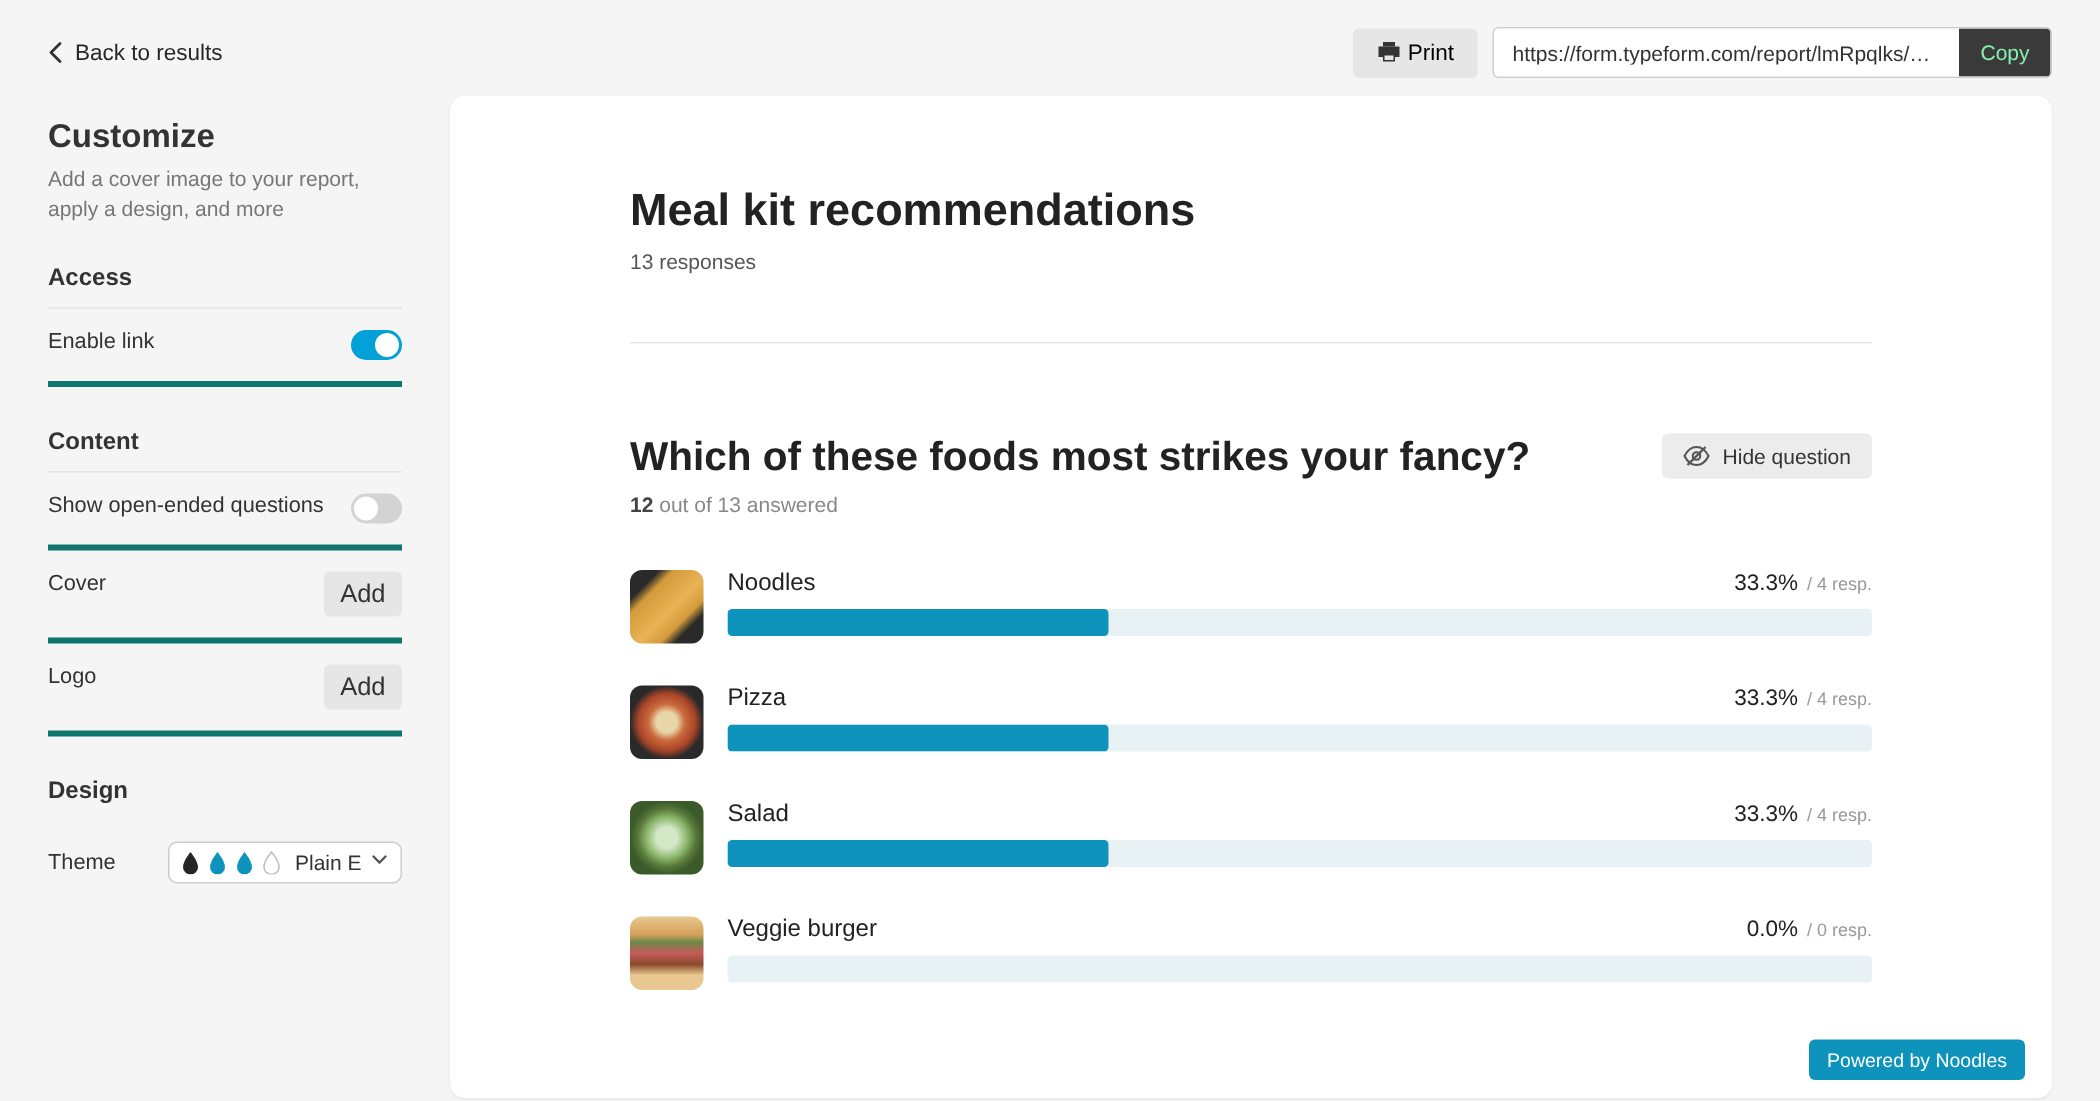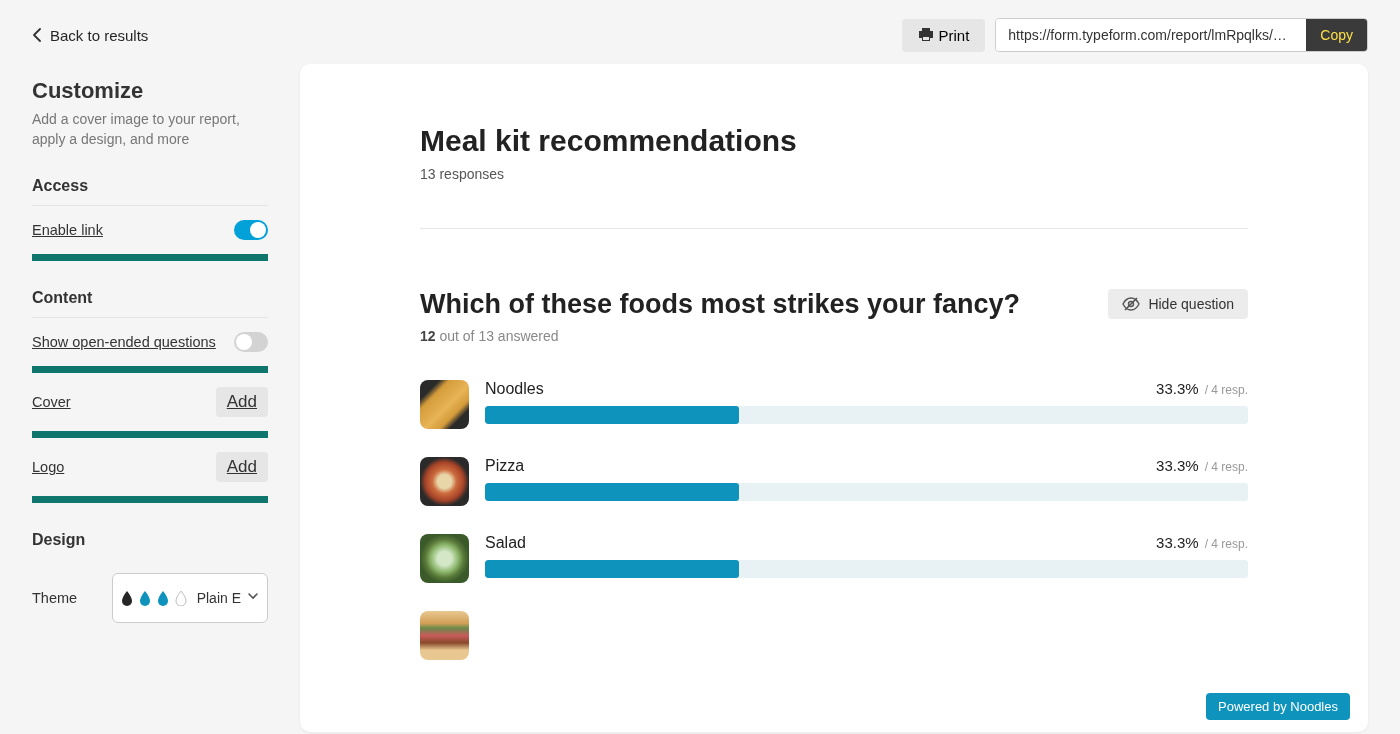--- a/index.html
+++ b/index.html
@@ -6,42 +6,42 @@
 body { font-family: -apple-system, BlinkMacSystemFont, "Segoe UI", Helvetica, Arial, sans-serif; background: #f5f5f5; color: #262627; width: 1400px; height: 734px; overflow: hidden; }
 
 .topbar { display: flex; align-items: center; justify-content: space-between; padding: 18px 32px 12px 32px; }
 .back { display: flex; align-items: center; gap: 8px; font-size: 15px; color: #262627; cursor: pointer; }
 .back svg { width: 10px; height: 14px; }
 .top-right { display: flex; align-items: center; gap: 10px; }
 .print-btn { display: flex; align-items: center; gap: 4px; background: #e6e6e6; border: none; padding: 8px 16px; border-radius: 4px; font-size: 15px; cursor: pointer; font-family: inherit; }
 .print-btn svg { width: 16px; height: 14px; }
 .url-group { display: flex; align-items: stretch; border: 1px solid #ccc; border-radius: 4px; overflow: hidden; background: #fff; }
 .url-input { border: none; padding: 8px 12px; font-size: 14px; width: 310px; color: #333; font-family: inherit; outline: none; text-overflow: ellipsis; }
-.copy-btn { background: #3a3a3a; color: #fde047; border: none; padding: 8px 14px; font-size: 14px; cursor: pointer; font-family: inherit; }
+.copy-btn { background: #3a3a3a; color: #86efac; border: none; padding: 8px 14px; font-size: 14px; cursor: pointer; font-family: inherit; }
 
 .main { display: flex; }
 .sidebar { width: 300px; padding: 14px 32px 0 32px; }
 .sidebar h1 { font-size: 22px; font-weight: 600; margin-bottom: 6px; color: #333; }
 .sidebar-desc { font-size: 14px; color: #777; line-height: 1.4; margin-bottom: 28px; }
 .section-title { font-size: 16px; font-weight: 600; margin-bottom: 0; padding-bottom: 10px; border-bottom: 1px solid #e4e4e4; color: #333; }
-.row { display: flex; align-items: center; justify-content: space-between; padding: 14px 0; border-bottom: 7px solid #0f766e; font-size: 14.5px; color: #333; text-decoration: underline; }
+.row { display: flex; justify-content: space-between; padding: 14px 0; border-bottom: 4px solid #0f766e; font-size: 14.5px; color: #333; }
 .row:last-child { border-bottom: none; }
 .section-gap { margin-top: 28px; }
 
 .toggle { position: relative; width: 34px; height: 20px; border-radius: 10px; cursor: pointer; }
 .toggle-on { background: #02a2d8; }
 .toggle-off { background: #d3d3d3; }
 .knob { position: absolute; width: 16px; height: 16px; border-radius: 50%; background: #fff; top: 2px; }
 .toggle-on .knob { right: 2px; }
 .toggle-off .knob { left: 2px; }
 
 .add-btn { background: #e6e6e6; border: none; padding: 5px 11px; border-radius: 4px; font-size: 17px; cursor: pointer; font-family: inherit; color: #333; }
 
 .theme-row { display: flex; align-items: center; justify-content: space-between; padding: 14px 0; font-size: 14.5px; color: #333; }
-.theme-select { display: flex; align-items: flex-start; border: 1px solid #ccc; border-radius: 6px; padding: 16px 8px; gap: 6px; cursor: pointer; background: #fff; }
+.theme-select { display: flex; align-items: flex-start; border: 1px solid #ccc; border-radius: 6px; padding: 5px 8px; gap: 6px; cursor: pointer; background: #fff; }
 .drop { width: 12px; height: 16px; }
 .theme-select span { font-size: 14px; color: #333; margin-left: 4px; }
 .chev { width: 12px; height: 12px; }
 
 .report { flex: 1; margin: 0 32px 0 0; background: #fff; border-radius: 10px; box-shadow: 0 1px 3px rgba(0,0,0,0.06); padding: 60px 120px 0 120px; position: relative; height: 668px; overflow: hidden; }
 .report-title { font-size: 30px; font-weight: 600; color: #222; margin-bottom: 8px; }
 .resp-count { font-size: 14px; color: #555; }
 .hr { border: none; border-top: 1px solid #e6e6e6; margin: 46px 0 60px 0; }
 
 .q-header { display: flex; align-items: flex-start; justify-content: space-between; margin-bottom: 8px; }
@@ -208,19 +208,31 @@
           <span class="resp">/ 4 resp.</span>
         </span>
       </div>
       <div class="bar-track">
         <div class="bar-fill" style="width:33.3%"></div>
       </div>
     </div>
         </div>
         <div class="option">
     <div class="thumb t-burger"></div>
+    <div class="opt-body">
+      <div class="opt-top">
+        <span class="opt-label">Veggie burger</span>
+        <span class="opt-stats">
+          <span class="pct">0.0%</span>
+          <span class="resp">/ 0 resp.</span>
+        </span>
+      </div>
+      <div class="bar-track">
+        <div class="bar-fill" style="width:0%"></div>
+      </div>
+    </div>
         </div>
       </div>
 
     <div class="powered">Powered by Noodles</div>
   </section>
 
 </div>
 
 </body></html>

